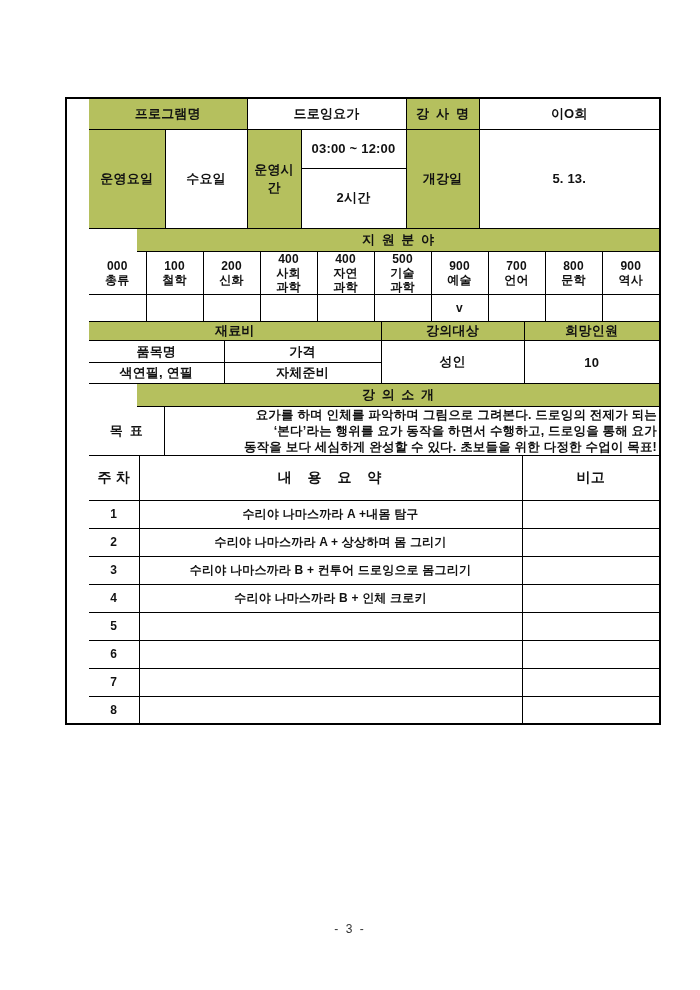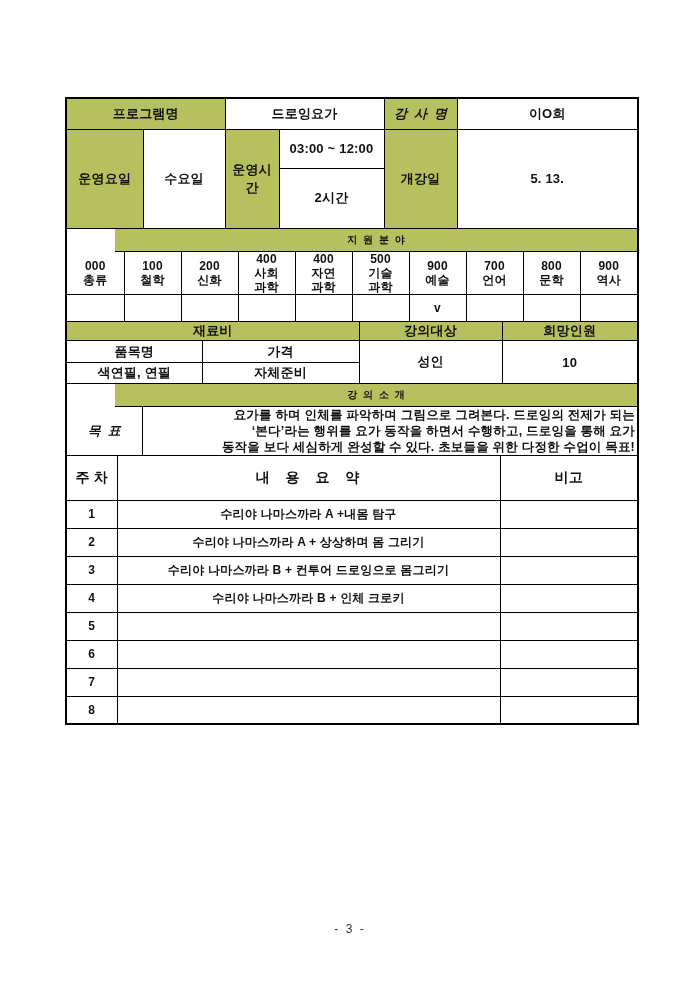--- a/index.html
+++ b/index.html
@@ -8,42 +8,43 @@
     width:700px; height:990px;
     margin:0 auto;
     background:#ffffff;
     font-family:"Liberation Sans","DejaVu Sans",sans-serif;
     color:#111;
   }
   .form {
     position:absolute; left:65px; top:97px; width:570px;
     border:2px solid #000;
     background:#fff;
+    padding-left:22px;
   }
   table { border-collapse:collapse; table-layout:fixed; width:100%; }
   td {
     border-right:1px solid #000;
     border-bottom:1px solid #000;
     text-align:center; vertical-align:middle;
     font-weight:700; font-size:13px;
     padding:0 2px; overflow:hidden;
     letter-spacing:0.2px;
   }
   .no-r { border-right:none; }
   .no-b { border-bottom:none; }
   .green { background:#b5c05e; }
   .band {
     background:#b5c05e;
     border-bottom:1px solid #000;
     height:22px; line-height:22px;
-    text-align:center; font-weight:700; font-size:10px;
+    text-align:center; font-weight:700; font-size:13px;
     word-spacing:3px;
     margin-left:48px;
   }
-  .spaced { word-spacing:3px;font-style:italic; }
+  .spaced { word-spacing:3px; }
   .multiline { white-space:pre-line; }
   .cat { font-size:12px; line-height:14px; }
   .chk { height:26px; font-size:12px; }
   .goal-text {
     font-size:12.5px; line-height:16px;
     white-space:pre-line; text-align:right;
   }
   .sched-head { font-size:14px; }
   .sched-sum-head { word-spacing:8px; letter-spacing:2px; }
   .sched-row td { font-size:12px; }

